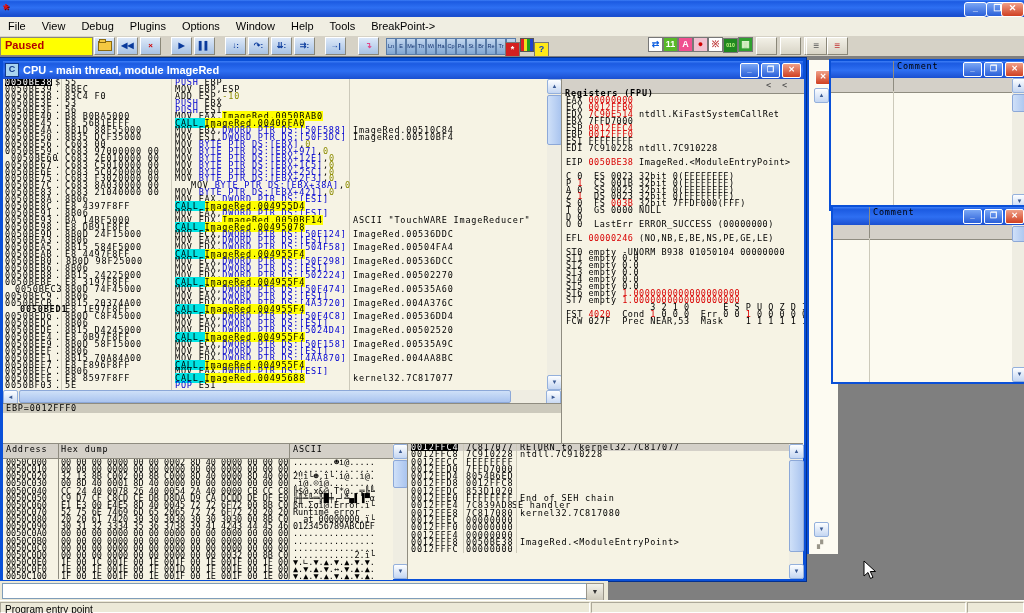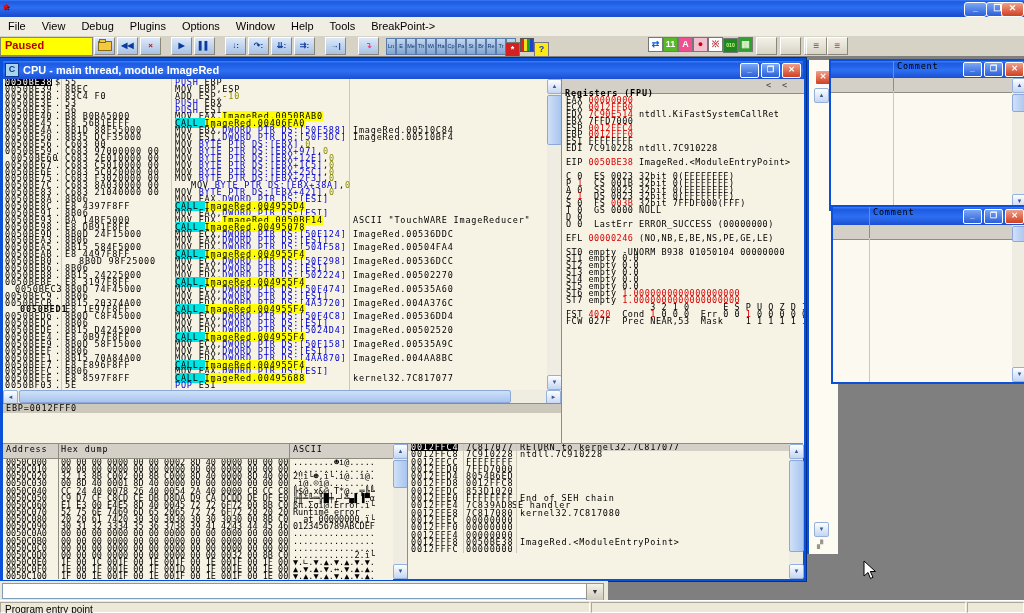--- a/index.html
+++ b/index.html
@@ -153,21 +153,21 @@
         <div class="drow"><span class="cell" style="left: 2px;">0050BE83</span><span class="cell" style="left: 52px;">.</span><span class="cell" style="left: 62px;">C683 21040000 00</span><span class="cell" style="left: 172px;"><span class="sg-m">MOV </span><span class="sg-b">BYTE PTR DS:[EBX+421]</span><span class="sg-m">,</span><span class="sg-o">0</span></span></div>
         <div class="drow"><span class="cell" style="left: 2px;">0050BE8A</span><span class="cell" style="left: 52px;">.</span><span class="cell" style="left: 62px;">8B06</span><span class="cell" style="left: 172px;"><span class="sg-m">MOV EAX,</span><span class="sg-b">DWORD PTR DS:[ESI]</span></span></div>
         <div class="drow"><span class="cell" style="left: 2px;">0050BE8C</span><span class="cell" style="left: 52px;">.</span><span class="cell" style="left: 62px;">E8 4397F8FF</span><span class="cell" style="left: 172px;"><span class="sg-c">CALL </span><span class="sg-y">ImageRed.004955D4</span></span></div>
         <div class="drow"><span class="cell" style="left: 2px;">0050BE91</span><span class="cell" style="left: 52px;">.</span><span class="cell" style="left: 62px;">8B06</span><span class="cell" style="left: 172px;"><span class="sg-m">MOV EAX,</span><span class="sg-b">DWORD PTR DS:[ESI]</span></span></div>
         <div class="drow"><span class="cell" style="left: 2px;">0050BE93</span><span class="cell" style="left: 52px;">.</span><span class="cell" style="left: 62px;">BA 14BF5000</span><span class="cell" style="left: 172px;"><span class="sg-m">MOV EDX,</span><span class="sg-y">ImageRed.0050BF14</span></span><span class="cell" style="left: 350px;">ASCII "TouchWARE ImageReducer"</span></div>
         <div class="drow"><span class="cell" style="left: 2px;">0050BE98</span><span class="cell" style="left: 52px;">.</span><span class="cell" style="left: 62px;">E8 DB91F8FF</span><span class="cell" style="left: 172px;"><span class="sg-c">CALL </span><span class="sg-y">ImageRed.00495078</span></span></div>
         <div class="drow"><span class="cell" style="left: 2px;">0050BE9D</span><span class="cell" style="left: 52px;">.</span><span class="cell" style="left: 62px;">8B0D 24F15000</span><span class="cell" style="left: 172px;"><span class="sg-m">MOV ECX,</span><span class="sg-b">DWORD PTR DS:[50F124]</span></span><span class="cell" style="left: 350px;">ImageRed.00536DDC</span></div>
         <div class="drow"><span class="cell" style="left: 2px;">0050BEA3</span><span class="cell" style="left: 52px;">.</span><span class="cell" style="left: 62px;">8B06</span><span class="cell" style="left: 172px;"><span class="sg-m">MOV EAX,</span><span class="sg-b">DWORD PTR DS:[ESI]</span></span></div>
         <div class="drow"><span class="cell" style="left: 2px;">0050BEA5</span><span class="cell" style="left: 52px;">.</span><span class="cell" style="left: 62px;">8B15 584F5000</span><span class="cell" style="left: 172px;"><span class="sg-m">MOV EDX,</span><span class="sg-b">DWORD PTR DS:[504F58]</span></span><span class="cell" style="left: 350px;">ImageRed.00504FA4</span></div>
         <div class="drow"><span class="cell" style="left: 2px;">0050BEAB</span><span class="cell" style="left: 52px;">.</span><span class="cell" style="left: 62px;">E8 4497F8FF</span><span class="cell" style="left: 172px;"><span class="sg-c">CALL </span><span class="sg-y">ImageRed.004955F4</span></span></div>
-        <div class="drow"><span class="cell" style="left: 2px;">0050BEB0</span><span class="cell" style="left: 52px;">.</span><span class="cell" style="left: 76px;">8B0D 98F25000</span><span class="cell" style="left: 172px;"><span class="sg-m">MOV ECX,</span><span class="sg-b">DWORD PTR DS:[50F298]</span></span><span class="cell" style="left: 350px;">ImageRed.00536DCC</span></div>
+        <div class="drow"><span class="cell" style="left: 2px;">0050BEB0</span><span class="cell" style="left: 52px;">.</span><span class="cell" style="left: 63px;">8B0D 98F25000</span><span class="cell" style="left: 172px;"><span class="sg-m">MOV ECX,</span><span class="sg-b">DWORD PTR DS:[50F298]</span></span><span class="cell" style="left: 350px;">ImageRed.00536DCC</span></div>
         <div class="drow"><span class="cell" style="left: 2px;">0050BEB6</span><span class="cell" style="left: 52px;">.</span><span class="cell" style="left: 62px;">8B06</span><span class="cell" style="left: 172px;"><span class="sg-m">MOV EAX,</span><span class="sg-b">DWORD PTR DS:[ESI]</span></span></div>
         <div class="drow"><span class="cell" style="left: 2px;">0050BEB8</span><span class="cell" style="left: 52px;">.</span><span class="cell" style="left: 62px;">8B15 24225000</span><span class="cell" style="left: 172px;"><span class="sg-m">MOV EDX,</span><span class="sg-b">DWORD PTR DS:[502224]</span></span><span class="cell" style="left: 350px;">ImageRed.00502270</span></div>
         <div class="drow"><span class="cell" style="left: 2px;">0050BEBE</span><span class="cell" style="left: 52px;">.</span><span class="cell" style="left: 62px;">E8 3197F8FF</span><span class="cell" style="left: 172px;"><span class="sg-c">CALL </span><span class="sg-y">ImageRed.004955F4</span></span></div>
         <div class="drow"><span class="cell" style="left: 12px;">0050BEC3</span><span class="cell" style="left: 52px;">.</span><span class="cell" style="left: 62px;">8B0D 74F45000</span><span class="cell" style="left: 172px;"><span class="sg-m">MOV ECX,</span><span class="sg-b">DWORD PTR DS:[50F474]</span></span><span class="cell" style="left: 350px;">ImageRed.00535A60</span></div>
         <div class="drow"><span class="cell" style="left: 2px;">0050BEC9</span><span class="cell" style="left: 52px;">.</span><span class="cell" style="left: 62px;">8B06</span><span class="cell" style="left: 172px;"><span class="sg-m">MOV EAX,</span><span class="sg-b">DWORD PTR DS:[ESI]</span></span></div>
         <div class="drow"><span class="cell" style="left: 2px;">0050BECB</span><span class="cell" style="left: 52px;">.</span><span class="cell" style="left: 62px;">8B15 20374A00</span><span class="cell" style="left: 172px;"><span class="sg-m">MOV EDX,</span><span class="sg-b">DWORD PTR DS:[4A3720]</span></span><span class="cell" style="left: 350px;">ImageRed.004A376C</span></div>
         <div class="drow"><span class="cell" style="left: 17px; font-weight: bold;">0050BED1</span><span class="cell" style="left: 52px;">.</span><span class="cell" style="left: 62px;">E8 1E97F8FF</span><span class="cell" style="left: 172px;"><span class="sg-c">CALL </span><span class="sg-y">ImageRed.004955F4</span></span></div>
         <div class="drow"><span class="cell" style="left: 2px;">0050BED6</span><span class="cell" style="left: 52px;">.</span><span class="cell" style="left: 62px;">8B0D C8F45000</span><span class="cell" style="left: 172px;"><span class="sg-m">MOV ECX,</span><span class="sg-b">DWORD PTR DS:[50F4C8]</span></span><span class="cell" style="left: 350px;">ImageRed.00536DD4</span></div>
         <div class="drow"><span class="cell" style="left: 2px;">0050BEDC</span><span class="cell" style="left: 52px;">.</span><span class="cell" style="left: 62px;">8B06</span><span class="cell" style="left: 172px;"><span class="sg-m">MOV EAX,</span><span class="sg-b">DWORD PTR DS:[ESI]</span></span></div>
         <div class="drow"><span class="cell" style="left: 2px;">0050BEDE</span><span class="cell" style="left: 52px;">.</span><span class="cell" style="left: 62px;">8B15 D4245000</span><span class="cell" style="left: 172px;"><span class="sg-m">MOV EDX,</span><span class="sg-b">DWORD PTR DS:[5024D4]</span></span><span class="cell" style="left: 350px;">ImageRed.00502520</span></div>

